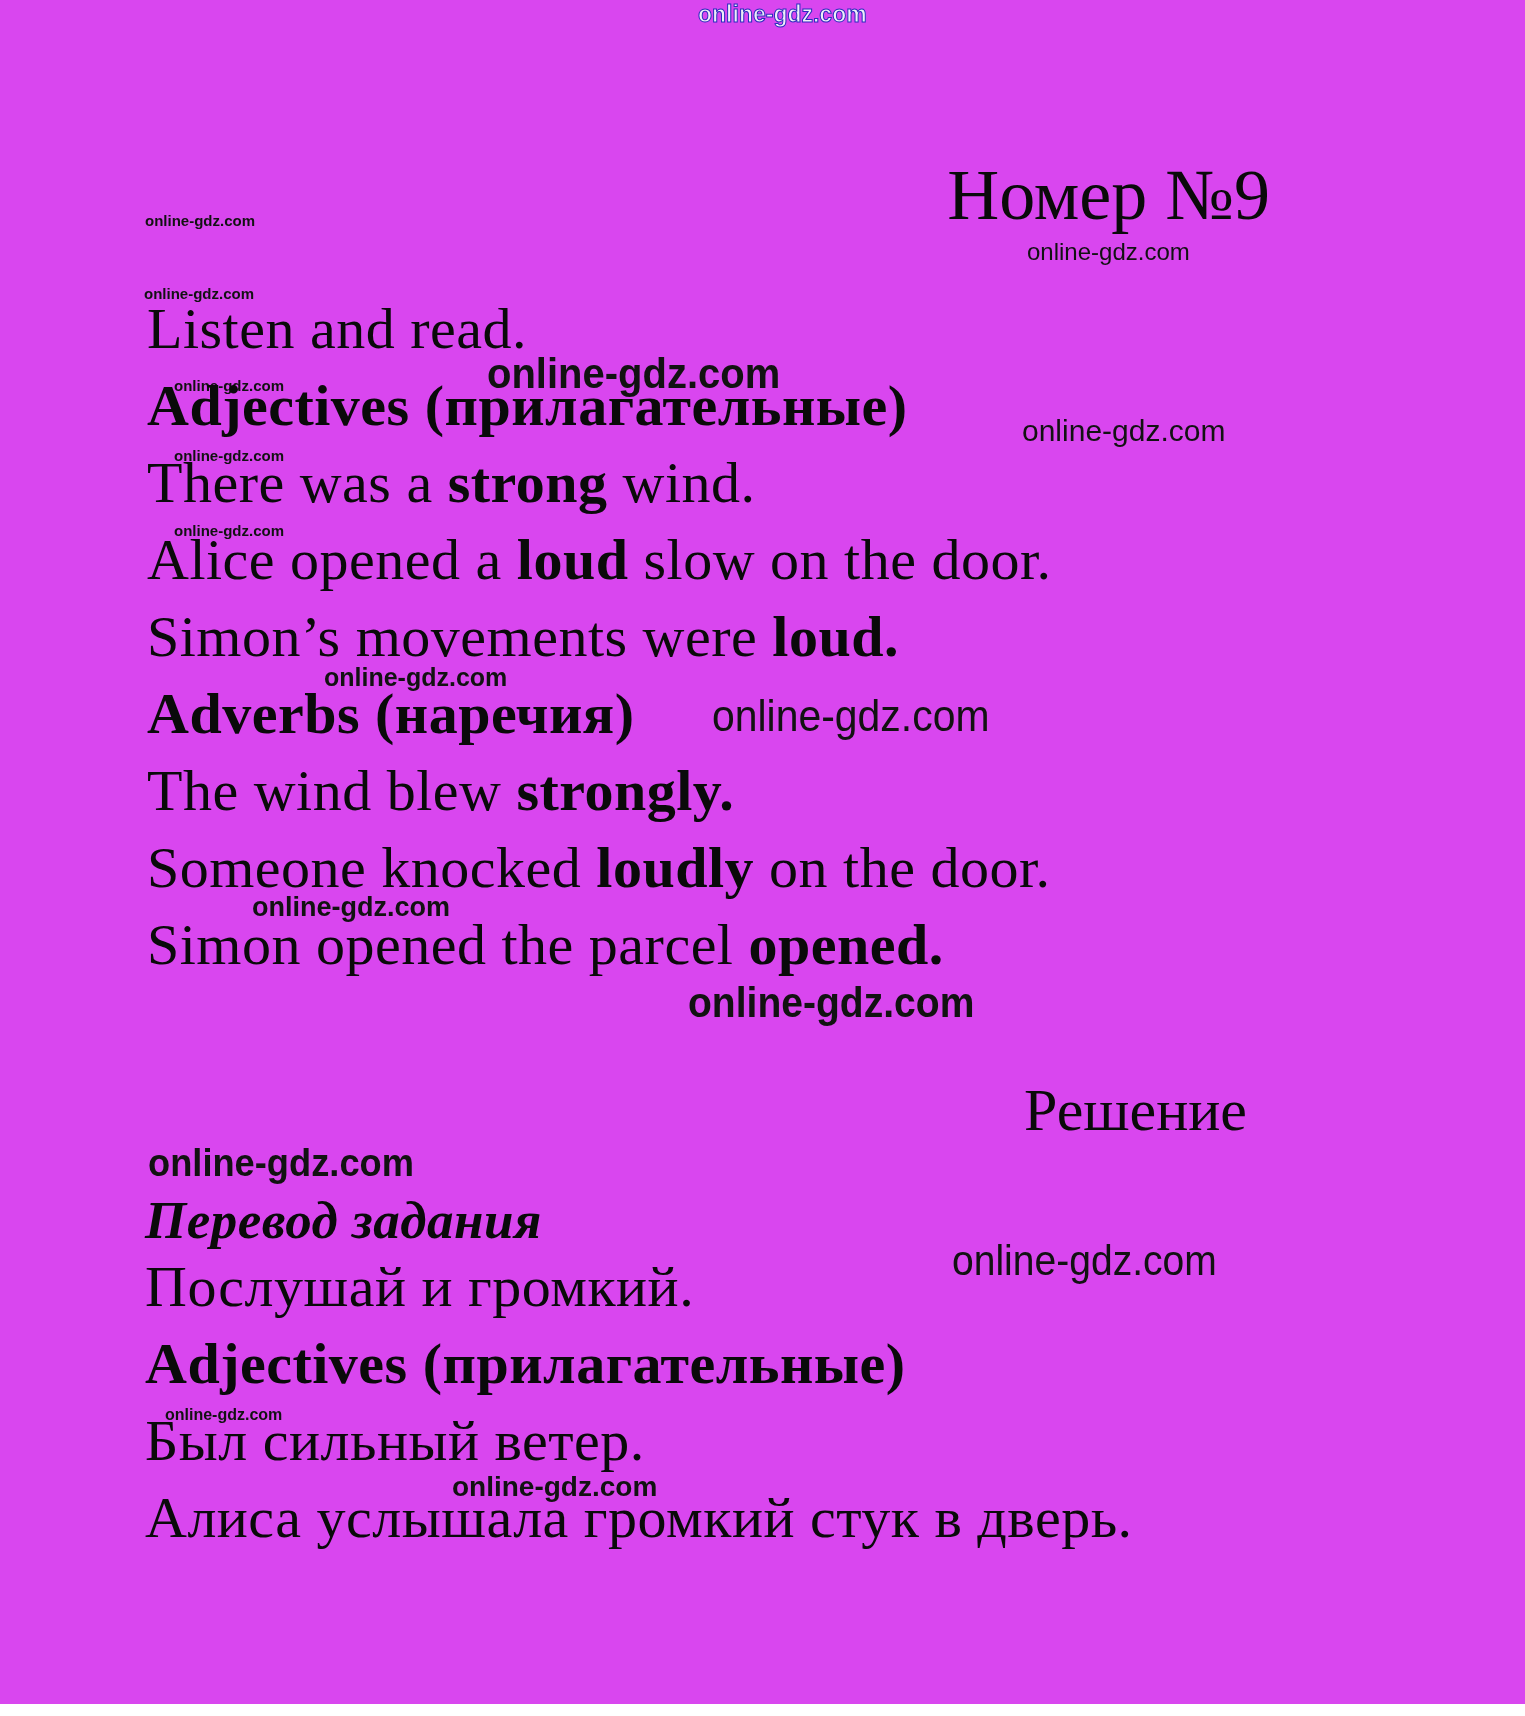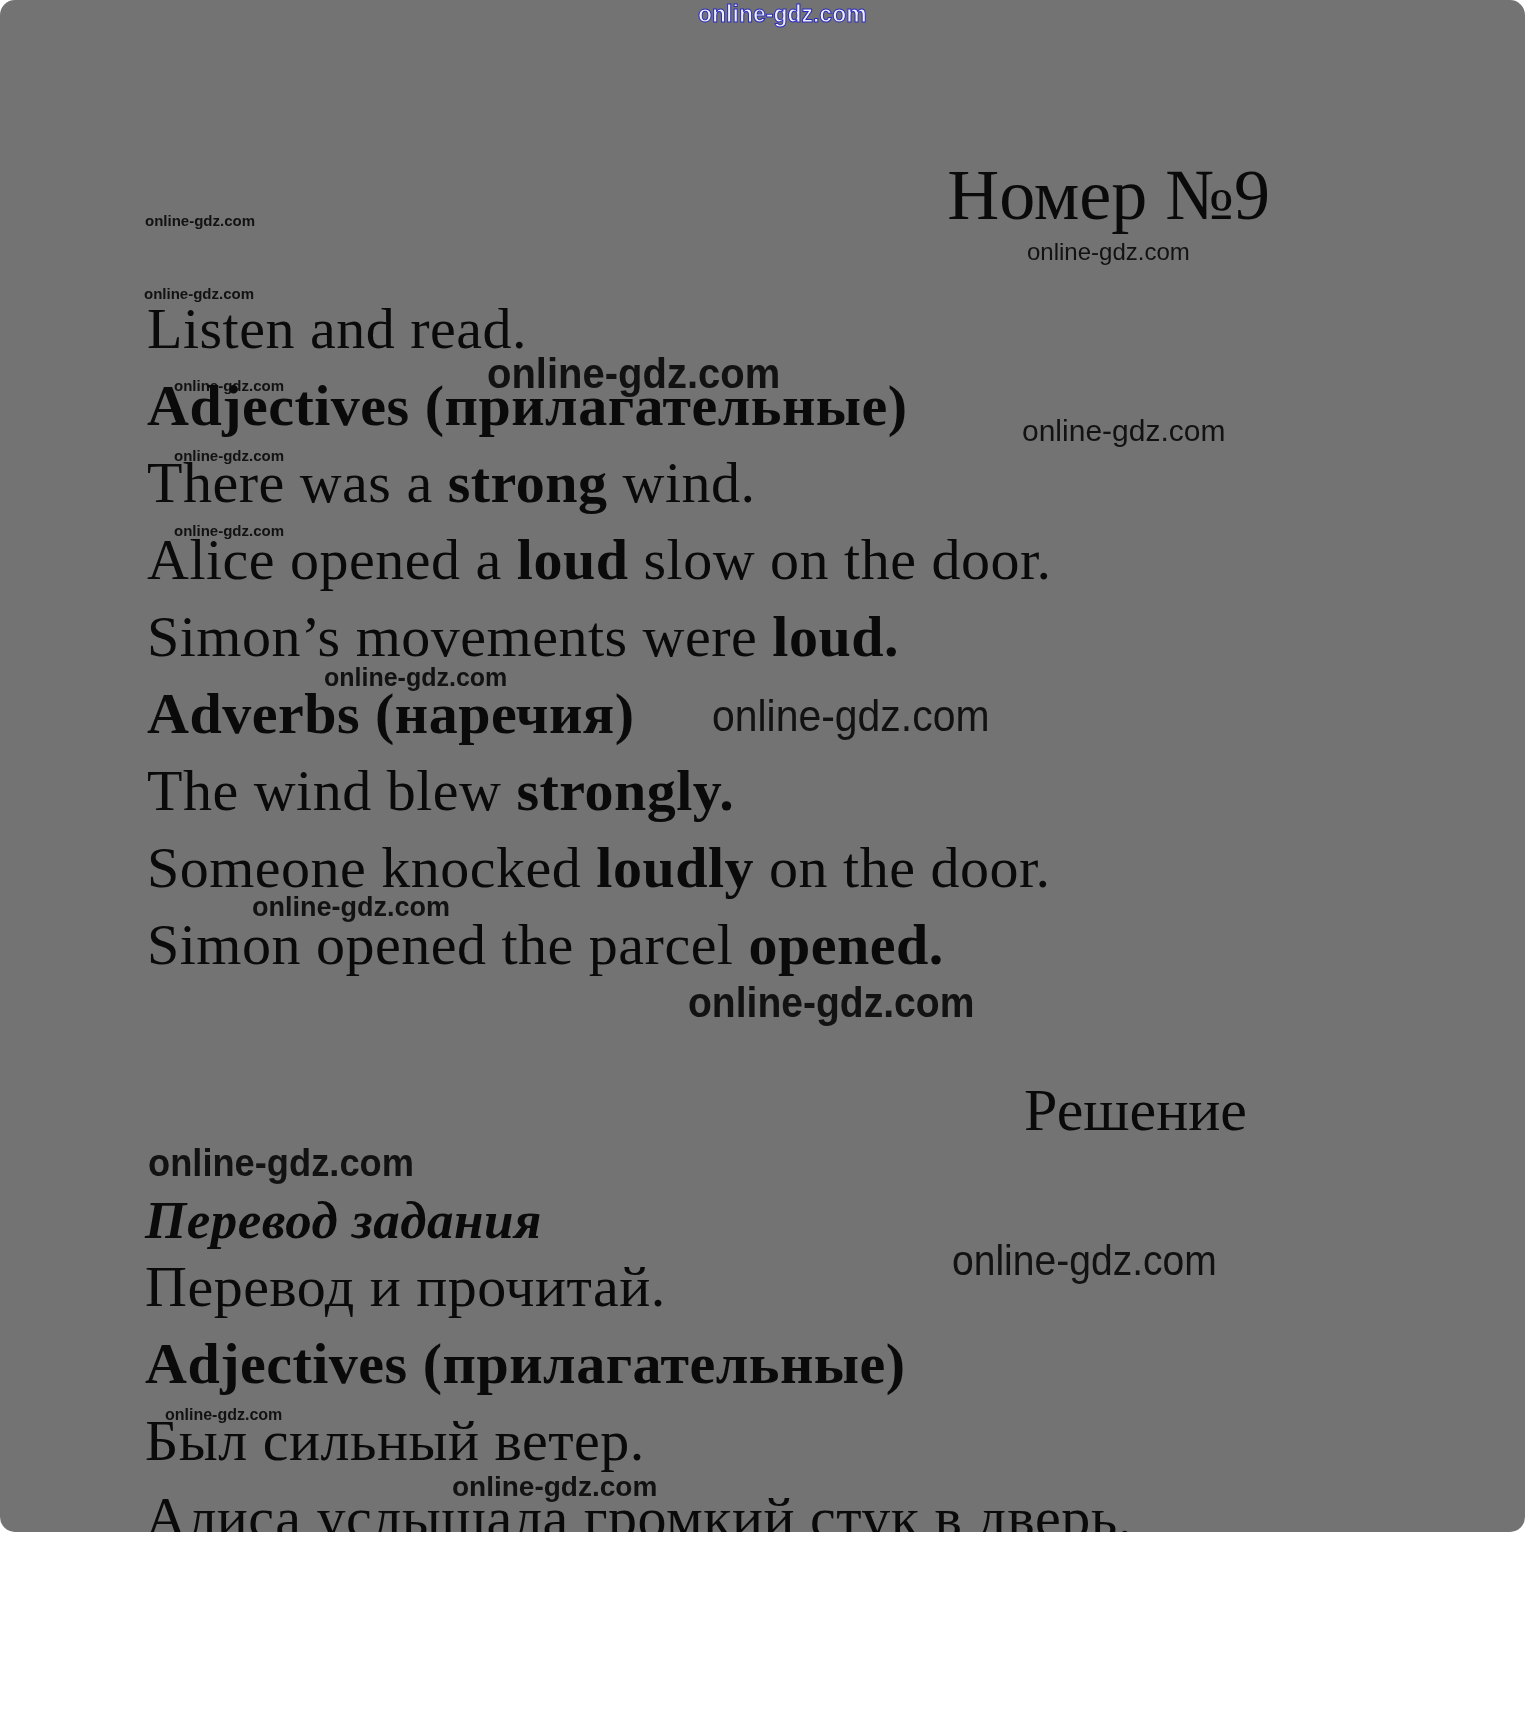--- a/index.html
+++ b/index.html
@@ -1,23 +1,22 @@
 <!DOCTYPE html>
 <html><head>
 <meta charset="utf-8">
 <style>
   html,body{margin:0;padding:0;background:#ffffff;}
   .page{
     position:relative;
-    width:1525px;height:1532px;
-    background:#737373;
+    width:1525px;height:1704px;
+    background:#d946ef;
     overflow:hidden;
     font-family:"Liberation Serif","DejaVu Serif",serif;
     color:#0a0a0a;
-    border-radius:15px;
   }
   
   .line{
     position:absolute;left:147px;
     font-size:58px;line-height:1.15;
     white-space:nowrap;letter-spacing:0.5px;
   }
   .line b{font-weight:bold;}
   .bold{font-weight:bold;}
   .italic{font-style:italic;}
@@ -83,21 +82,21 @@
   <div class="line" style="top:758px;"><span>The wind blew </span><b>strongly.</b></div>
 
   <div class="line" style="top:835px;"><span>Someone knocked </span><b>loudly</b><span> on the door.</span></div>
 
   <div class="line" style="top:912px;"><span>Simon opened the parcel </span><b>opened.</b></div>
 
   <div class="solution-heading">Решение</div>
 
   <div class="line bold italic" style="top:1190px;left:145px;font-size:53px;">Перевод задания</div>
 
-  <div class="line" style="top:1254px;left:145px;">Перевод и прочитай.</div>
+  <div class="line" style="top:1254px;left:145px;">Послушай и громкий.</div>
 
   <div class="line bold" style="top:1331px;left:145px;">Adjectives (прилагательные)</div>
 
   <div class="line" style="top:1485px;left:145px;">Алиса услышала громкий стук в дверь.</div>
 
   <div class="line" style="top:1408px;left:145px;">Был сильный ветер.</div>
 
 </div>
 
 </body></html>

